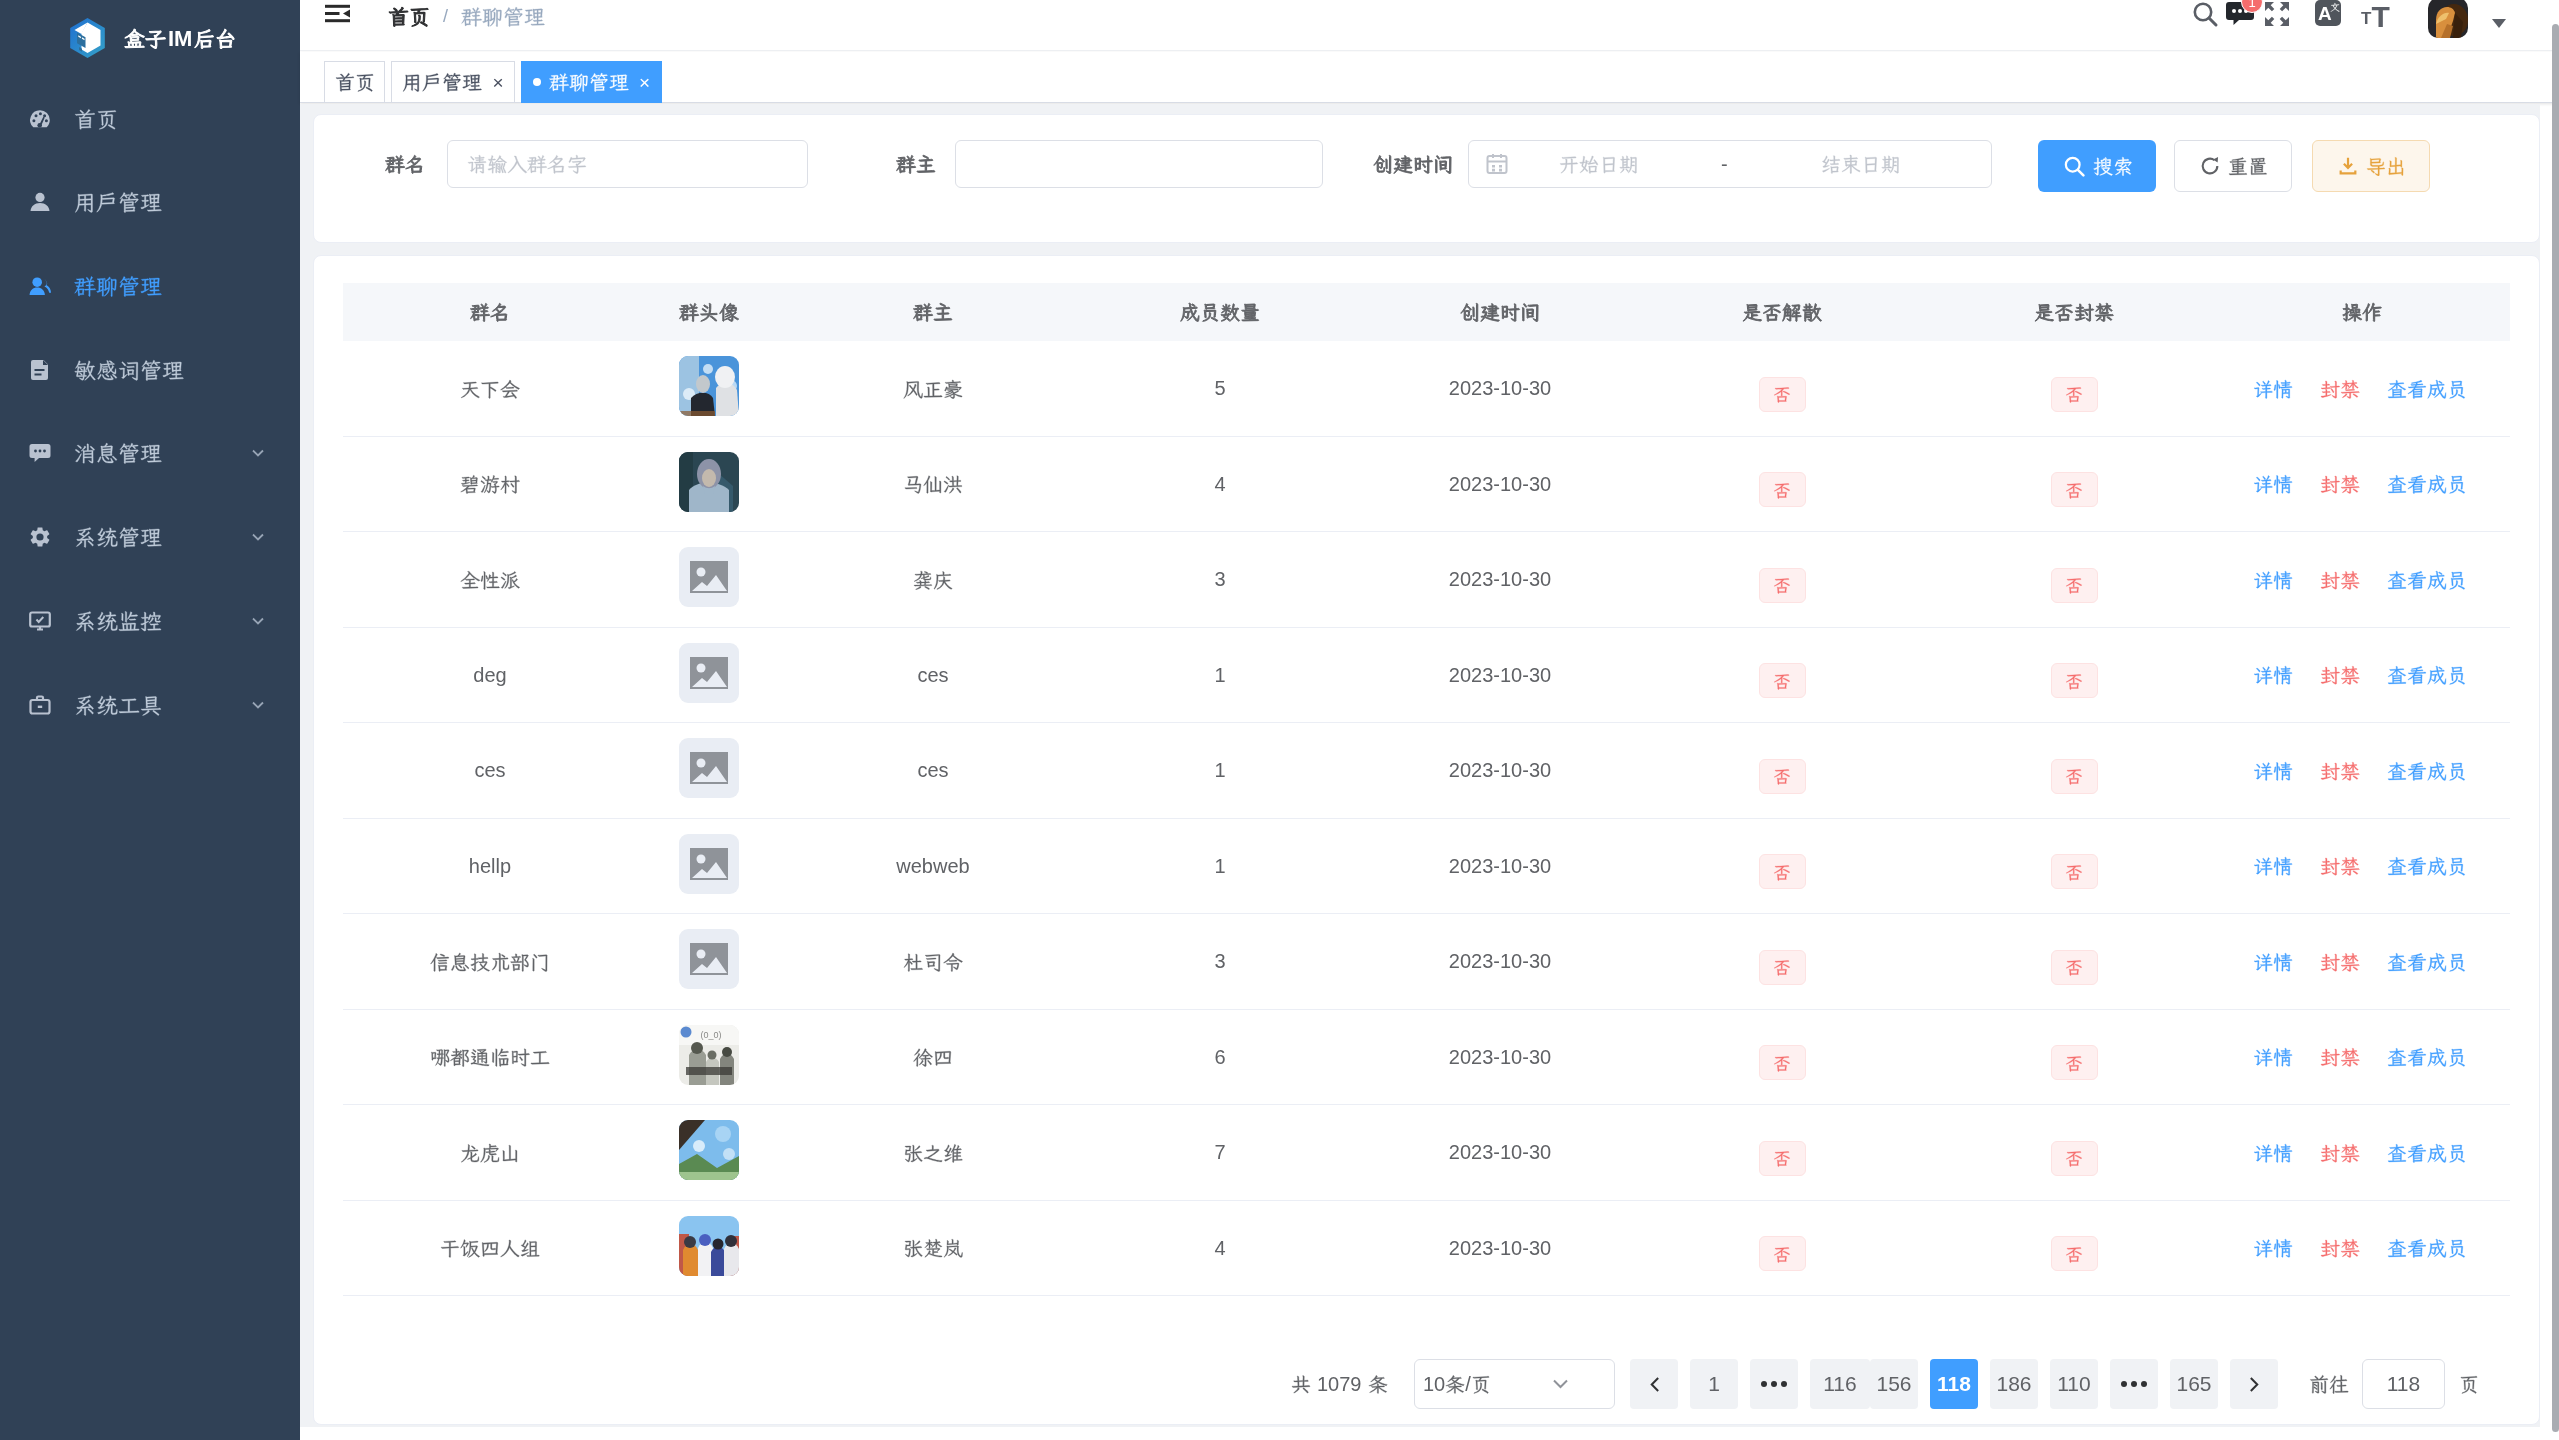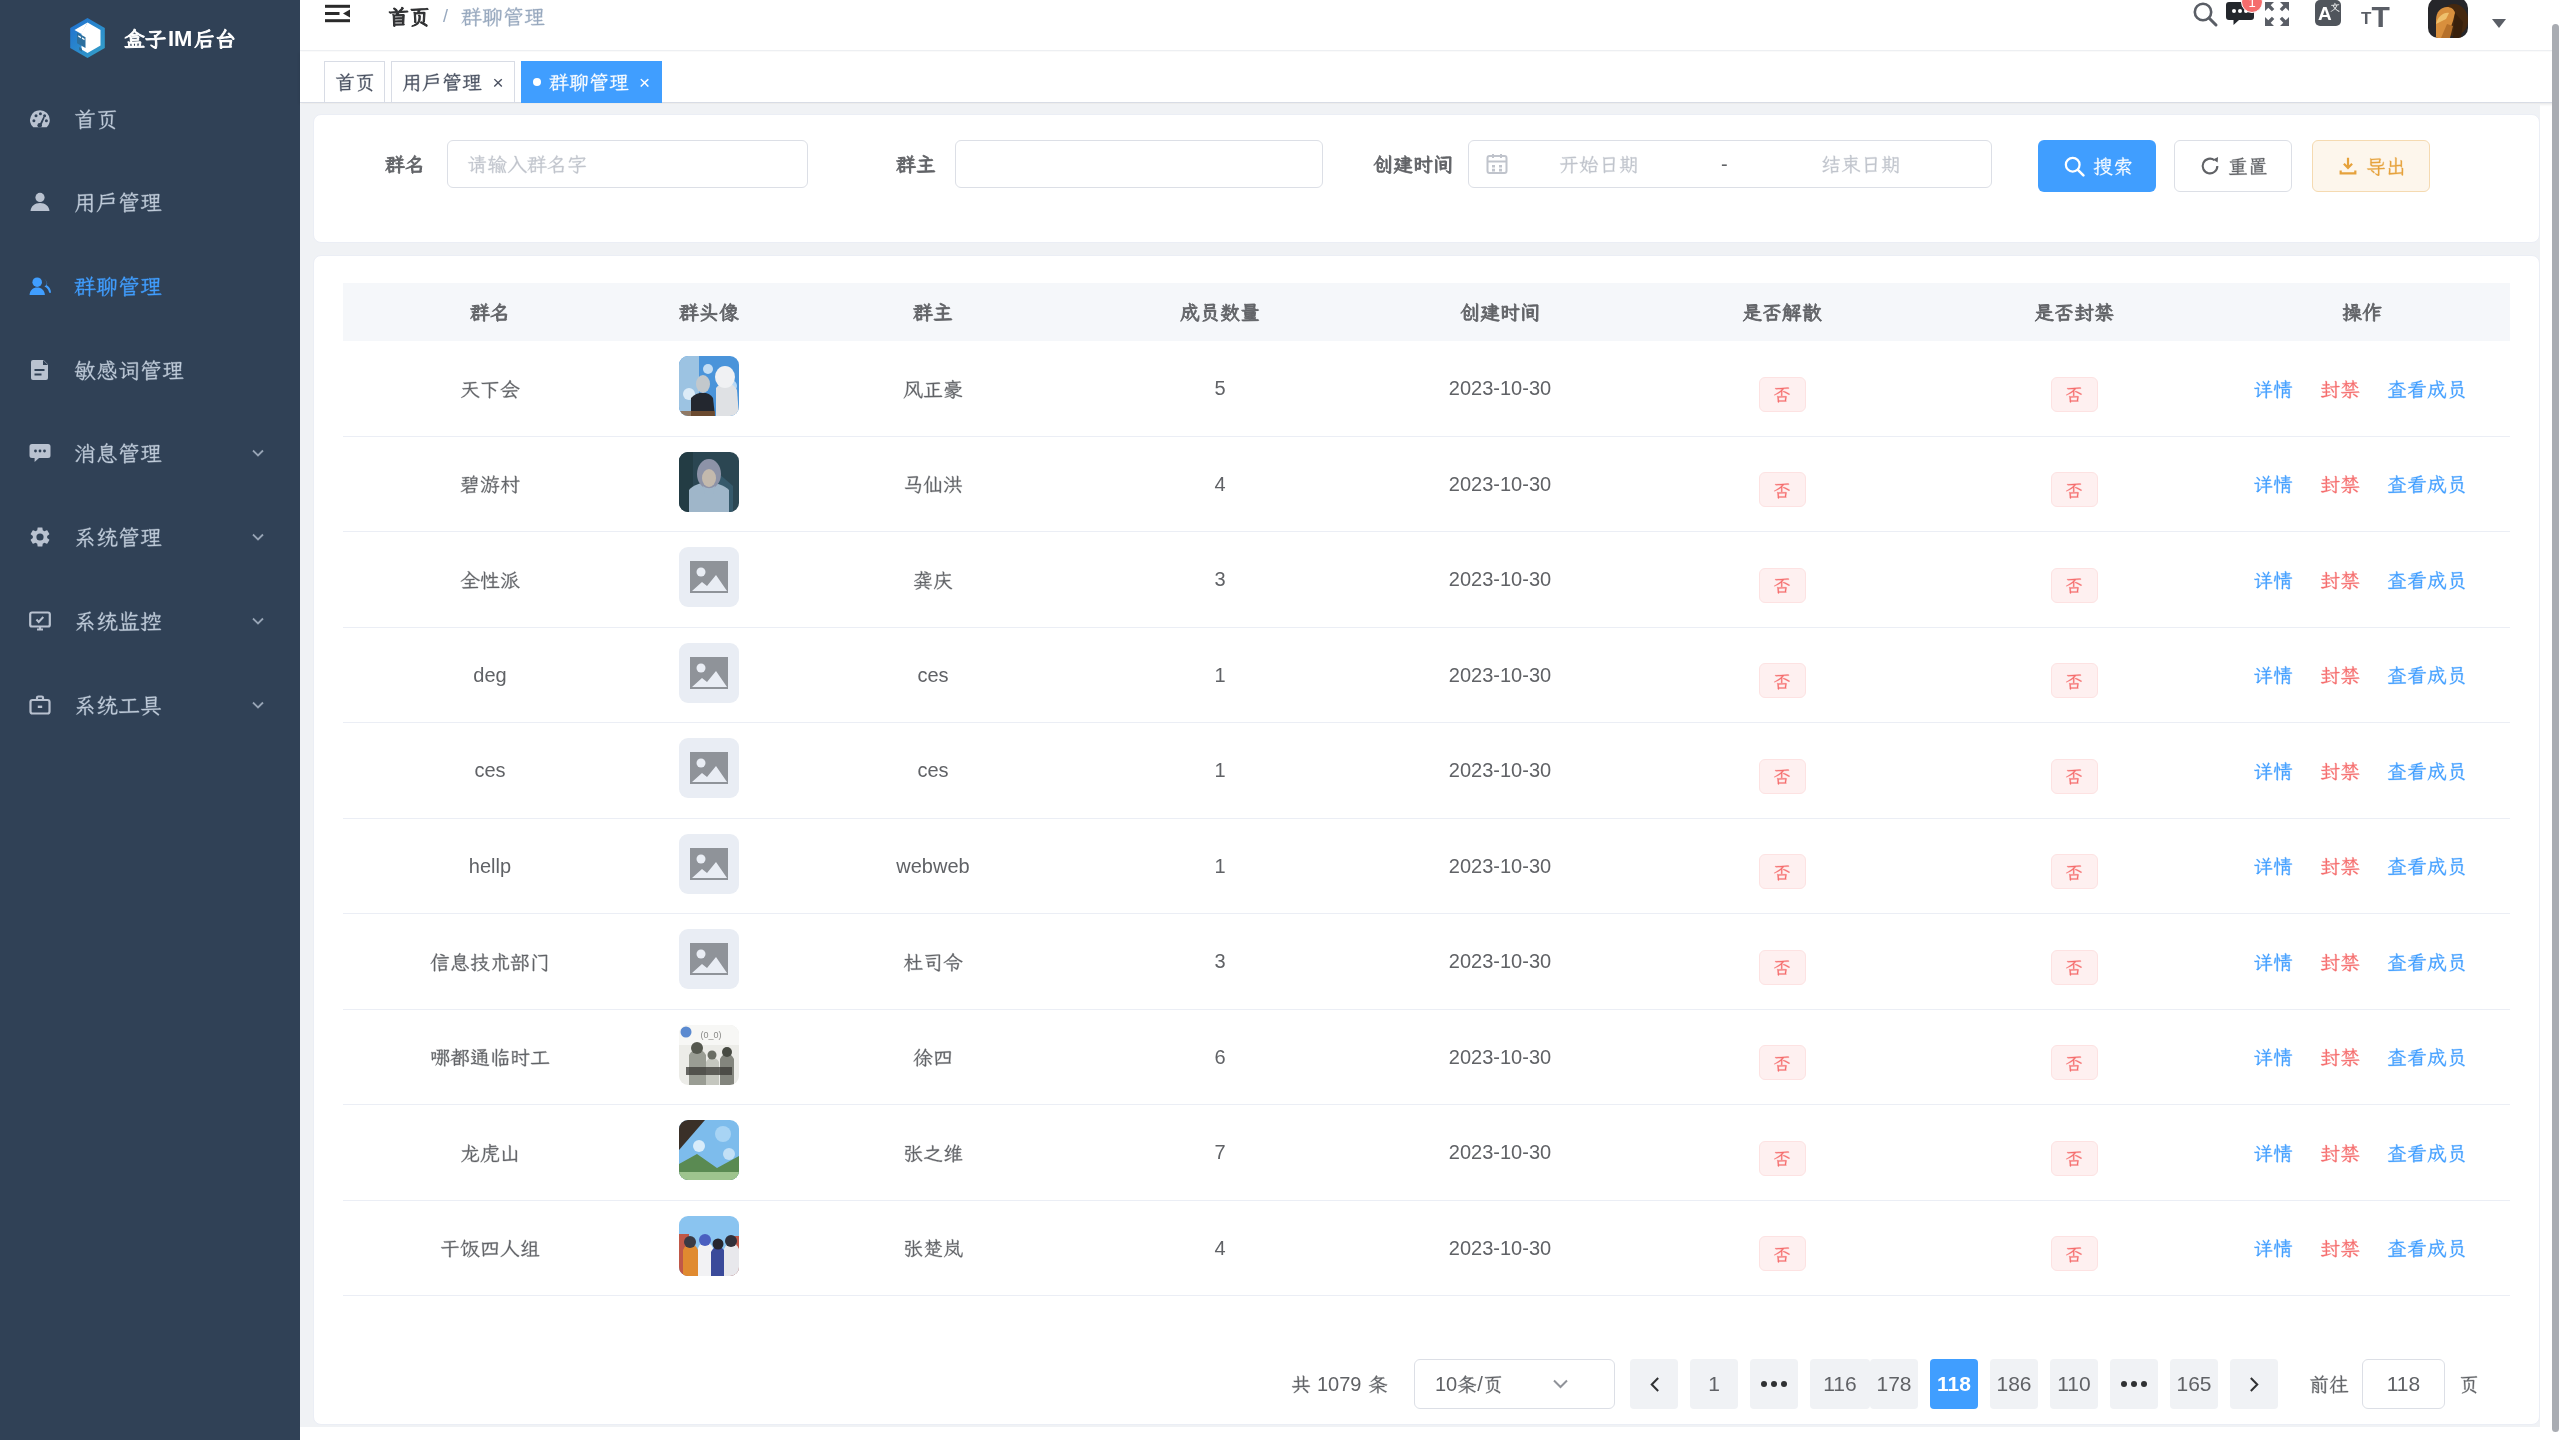--- a/index.html
+++ b/index.html
@@ -968,21 +968,21 @@
 <div class="abs flex" style="left:1291px;top:1373px;height:22px;color:#606266;font-size:20px">
     <svg class="ct" style="width:20px;height:20px;" viewBox="0 -176 200 200" fill="#606266" stroke="#606266" stroke-width="3" paint-order="stroke">
       <use href="#g5171" x="0"></use>
     </svg>
     <span style="margin:0 6px">1079</span>
     <svg class="ct" style="width:20px;height:20px;" viewBox="0 -176 200 200" fill="#606266" stroke="#606266" stroke-width="3" paint-order="stroke">
       <use href="#g6761" x="0"></use>
     </svg>
   </div>
 <div class="inp" style="left:1414px;top:1359px;width:201px;height:50px;border-radius:6px">
-    <span style="margin-left:20px;color:#606266;font-size:20px">10</span>
+    <span style="margin-left:8px;color:#606266;font-size:20px">10</span>
     <svg class="ct" style="width:20px;height:20px;" viewBox="0 -176 200 200" fill="#606266" stroke="#606266" stroke-width="3" paint-order="stroke">
       <use href="#g6761" x="0"></use>
     </svg>
     <span style="color:#606266;font-size:20px">/</span>
     <svg class="ct" style="width:20px;height:20px;" viewBox="0 -176 200 200" fill="#606266" stroke="#606266" stroke-width="3" paint-order="stroke">
       <use href="#g9875" x="0"></use>
     </svg>
     <svg style="position:absolute;left:138px" width="15" height="10" viewBox="0 0 15 10">
       <path d="M1 1.5l6.5 6.5 6.5-6.5" fill="none" stroke="#909399" stroke-width="2"></path>
     </svg>
@@ -999,21 +999,21 @@
     <span style="display:flex;gap:4px">
       <span style="width:6px;height:6px;border-radius:50%;background:#303133"></span>
       <span style="width:6px;height:6px;border-radius:50%;background:#303133"></span>
       <span style="width:6px;height:6px;border-radius:50%;background:#303133"></span>
     </span>
   </div>
 <div class="pgbtn" style="left:1810px;width:60px;">
     <span>116</span>
   </div>
 <div class="pgbtn" style="left:1870px;width:48px;">
-    <span>178</span>
+    <span>156</span>
   </div>
 <div class="pgbtn" style="left:1930px;width:48px;background:#409eff;color:#fff;font-weight:bold;">
     <span>118</span>
   </div>
 <div class="pgbtn" style="left:1990px;width:48px;">
     <span>186</span>
   </div>
 <div class="pgbtn" style="left:2050px;width:48px;">
     <span>110</span>
   </div>

